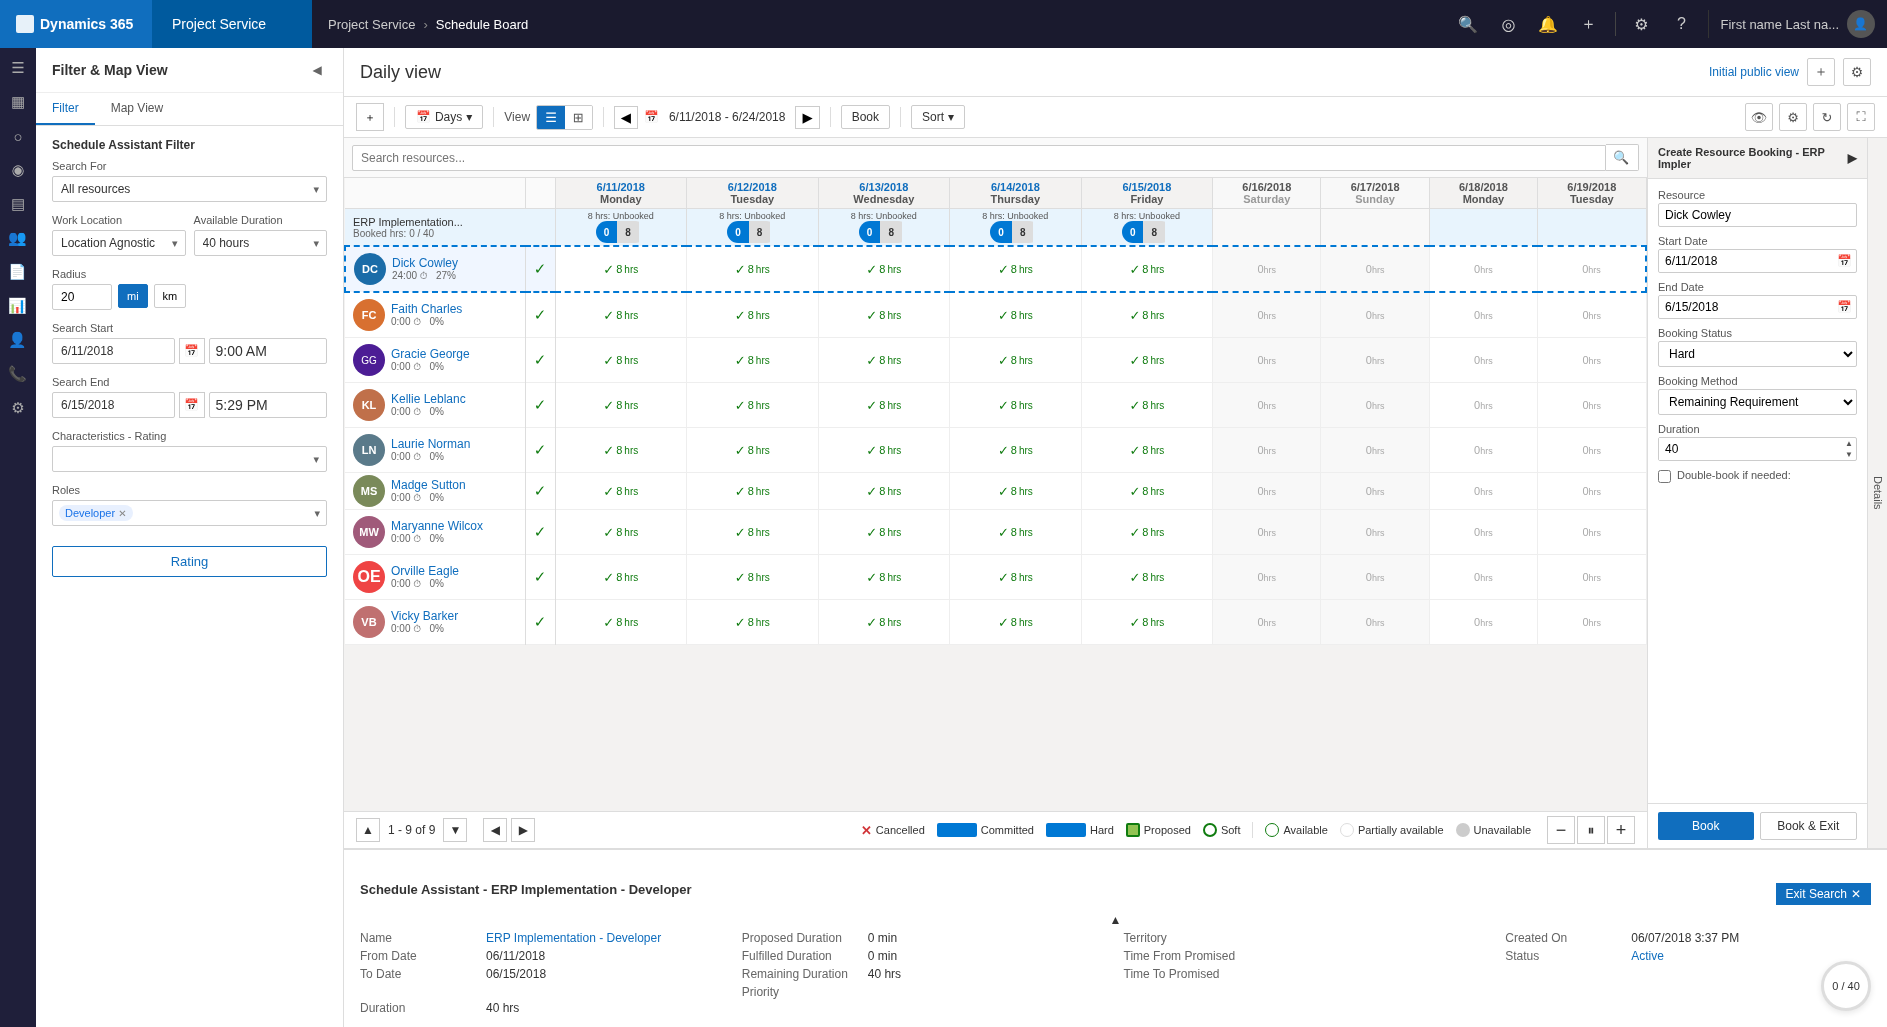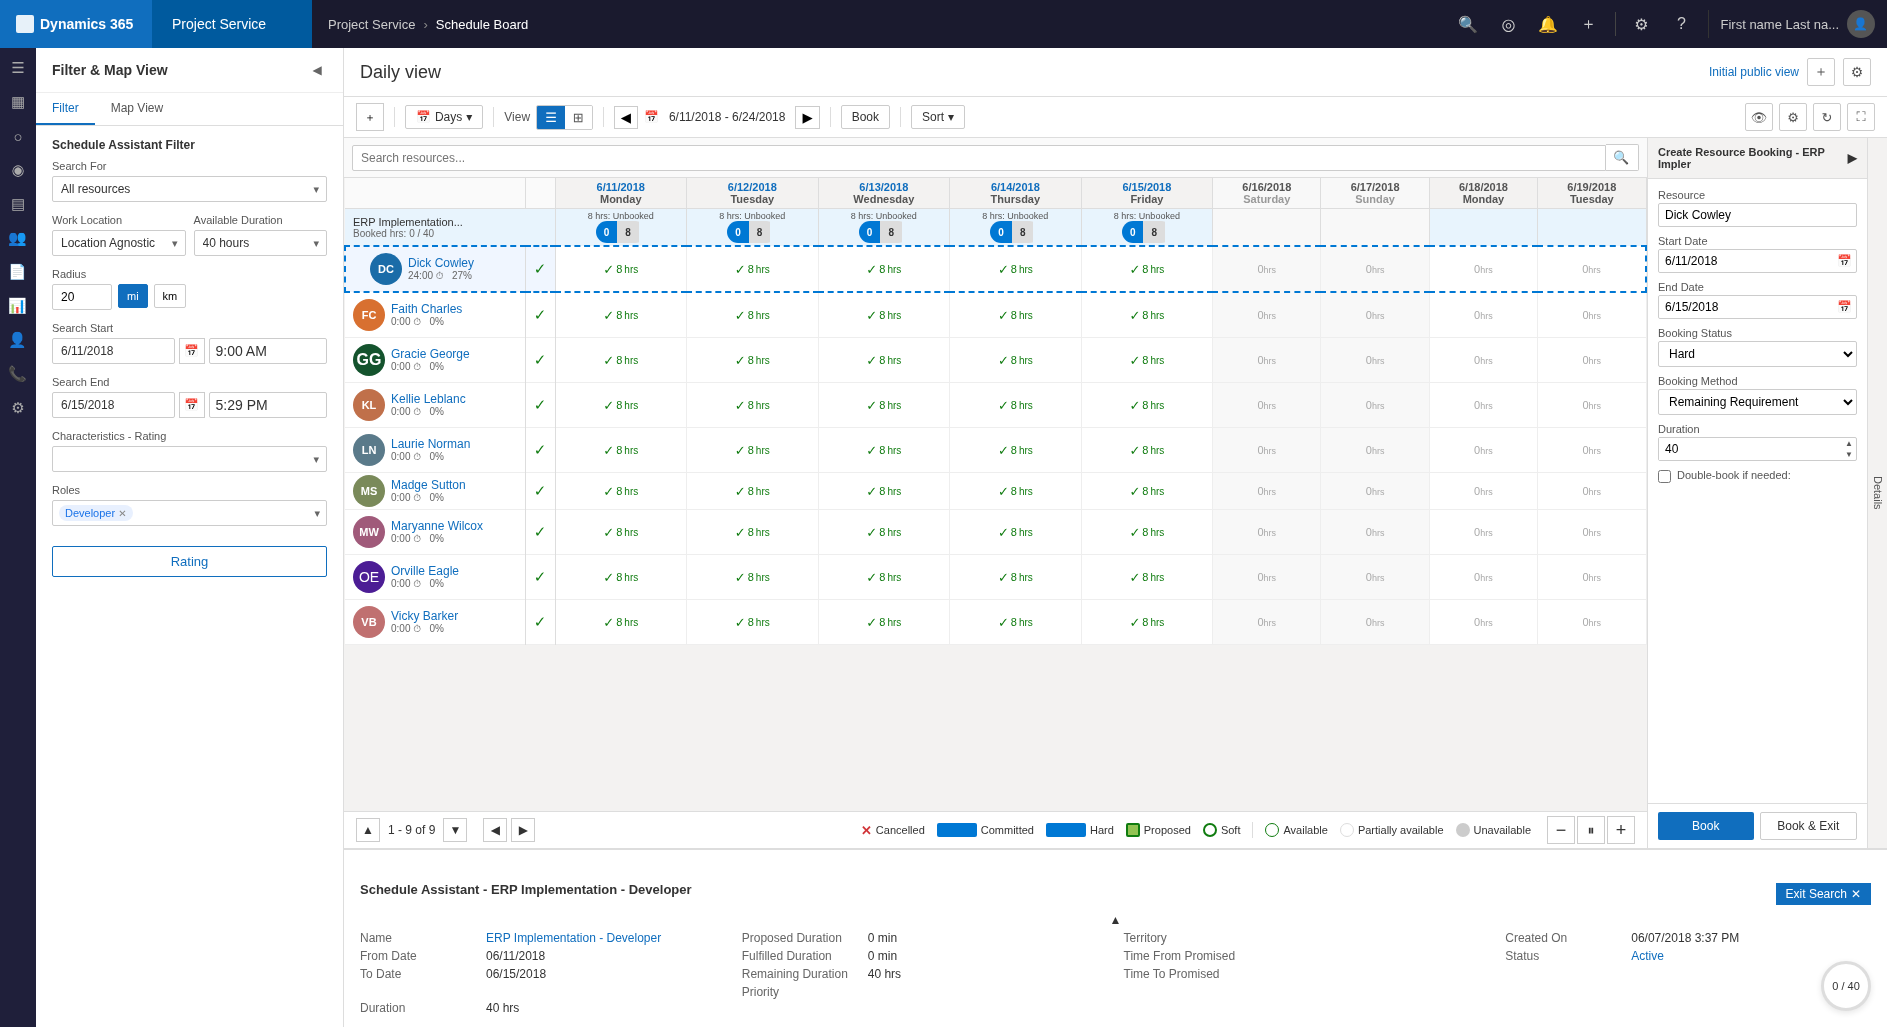--- a/index.html
+++ b/index.html
@@ -551,21 +551,21 @@
                     </div>
                   </td>
                   <td style="border-right:1px solid #ddd;border-bottom:1px solid #ddd;background:#f8f8f8;"></td>
                   <td style="border-right:1px solid #ddd;border-bottom:1px solid #ddd;background:#f8f8f8;"></td>
                   <td style="border-right:1px solid #ddd;border-bottom:1px solid #ddd;"></td>
                   <td style="border-right:1px solid #ddd;border-bottom:1px solid #ddd;"></td>
                 </tr>
               </thead>
               <tbody id="resource-tbody">
               <tr style="border: 2px dashed rgb(0, 120, 212); background: rgb(240, 246, 255); min-height: 50px;">
-                    <td style="border-right: 1px solid rgb(221, 221, 221); padding: 6px 24px; width: 180px;">
+                    <td style="border-right: 1px solid rgb(221, 221, 221); padding: 6px 8px; width: 180px;">
     <div style="display:flex;align-items:center;gap:6px;">
       <div style="width:32px;height:32px;border-radius:50%;background:#1a6ca8;display:flex;align-items:center;justify-content:center;font-size:11px;font-weight:600;color:white;flex-shrink:0;">DC</div>
       <div style="flex:1;min-width:0;">
         <div style="font-size:12px;color:#106ebe;font-weight:500;white-space:nowrap;overflow:hidden;text-overflow:ellipsis;">Dick Cowley</div>
         <div style="font-size:10px;color:#666;">24:00 ⏱ &nbsp; 27%</div>
       </div>
     </div>
   </td>
                     <td style="border-right: 1px solid rgb(221, 221, 221); padding: 4px; width: 28px; text-align: center;"><span style="color:#107c10;font-size:15px;">✓</span></td>
                     <td style="border-right: 1px solid rgb(238, 238, 238); padding: 4px; text-align: center; min-height: 50px; background: white;">
@@ -655,21 +655,21 @@
                       </div>
                     </td>
                     <td style="border-right: 1px solid rgb(238, 238, 238); padding: 4px; text-align: center; min-height: 50px; background: rgb(248, 248, 248);"><span style="font-size:11px;color:#aaa;">0<span style="font-size:9px;">hrs</span></span></td>
                     <td style="border-right: 1px solid rgb(238, 238, 238); padding: 4px; text-align: center; min-height: 50px; background: rgb(248, 248, 248);"><span style="font-size:11px;color:#aaa;">0<span style="font-size:9px;">hrs</span></span></td>
                     <td style="border-right: 1px solid rgb(238, 238, 238); padding: 4px; text-align: center; min-height: 50px; background: white;"><span style="font-size:11px;color:#aaa;">0<span style="font-size:9px;">hrs</span></span></td>
                     <td style="border-right: 1px solid rgb(238, 238, 238); padding: 4px; text-align: center; min-height: 50px; background: white;"><span style="font-size:11px;color:#aaa;">0<span style="font-size:9px;">hrs</span></span></td>
                   </tr>
                   <tr style="background: white; border-bottom: 1px solid rgb(238, 238, 238); min-height: 50px;">
                     <td style="border-right: 1px solid rgb(221, 221, 221); padding: 6px 8px; width: 180px;">
     <div style="display:flex;align-items:center;gap:6px;">
-      <div style="width:32px;height:32px;border-radius:50%;background:#14532d;display:flex;align-items:center;justify-content:center;font-size:16px;font-weight:700;color:white;flex-shrink:0;">GG</div>
+      <div style="width:32px;height:32px;border-radius:50%;background:#4c1d95;display:flex;align-items:center;justify-content:center;font-size:10px;font-weight:400;color:white;flex-shrink:0;">GG</div>
       <div style="flex:1;min-width:0;">
         <div style="font-size:12px;color:#106ebe;font-weight:500;white-space:nowrap;overflow:hidden;text-overflow:ellipsis;">Gracie George</div>
         <div style="font-size:10px;color:#666;">0:00 ⏱ &nbsp; 0%</div>
       </div>
     </div>
   </td>
                     <td style="border-right: 1px solid rgb(221, 221, 221); padding: 4px; width: 28px; text-align: center;"><span style="color:#107c10;font-size:15px;">✓</span></td>
                     <td style="border-right: 1px solid rgb(238, 238, 238); padding: 4px; text-align: center; min-height: 50px; background: white;">
                       <div style="display:flex;align-items:center;justify-content:center;gap:2px;font-size:11px;color:#107c10;">
                         <span style="color:#107c10;font-size:13px;">✓</span>
@@ -910,21 +910,21 @@
                       </div>
                     </td>
                     <td style="border-right: 1px solid rgb(238, 238, 238); padding: 4px; text-align: center; min-height: 50px; background: rgb(248, 248, 248);"><span style="font-size:11px;color:#aaa;">0<span style="font-size:9px;">hrs</span></span></td>
                     <td style="border-right: 1px solid rgb(238, 238, 238); padding: 4px; text-align: center; min-height: 50px; background: rgb(248, 248, 248);"><span style="font-size:11px;color:#aaa;">0<span style="font-size:9px;">hrs</span></span></td>
                     <td style="border-right: 1px solid rgb(238, 238, 238); padding: 4px; text-align: center; min-height: 50px; background: white;"><span style="font-size:11px;color:#aaa;">0<span style="font-size:9px;">hrs</span></span></td>
                     <td style="border-right: 1px solid rgb(238, 238, 238); padding: 4px; text-align: center; min-height: 50px; background: white;"><span style="font-size:11px;color:#aaa;">0<span style="font-size:9px;">hrs</span></span></td>
                   </tr>
                   <tr style="background: white; border-bottom: 1px solid rgb(238, 238, 238); min-height: 50px;">
                     <td style="border-right: 1px solid rgb(221, 221, 221); padding: 6px 8px; width: 180px;">
     <div style="display:flex;align-items:center;gap:6px;">
-      <div style="width:32px;height:32px;border-radius:50%;background:#4c1d95;display:flex;align-items:center;justify-content:center;font-size:14px;font-weight:400;color:white;flex-shrink:0;">OE</div>
+      <div style="width:32px;height:32px;border-radius:50%;background:#ef4444;display:flex;align-items:center;justify-content:center;font-size:16px;font-weight:700;color:white;flex-shrink:0;">OE</div>
       <div style="flex:1;min-width:0;">
         <div style="font-size:12px;color:#106ebe;font-weight:500;white-space:nowrap;overflow:hidden;text-overflow:ellipsis;">Orville Eagle</div>
         <div style="font-size:10px;color:#666;">0:00 ⏱ &nbsp; 0%</div>
       </div>
     </div>
   </td>
                     <td style="border-right: 1px solid rgb(221, 221, 221); padding: 4px; width: 28px; text-align: center;"><span style="color:#107c10;font-size:15px;">✓</span></td>
                     <td style="border-right: 1px solid rgb(238, 238, 238); padding: 4px; text-align: center; min-height: 50px; background: white;">
                       <div style="display:flex;align-items:center;justify-content:center;gap:2px;font-size:11px;color:#107c10;">
                         <span style="color:#107c10;font-size:13px;">✓</span>

